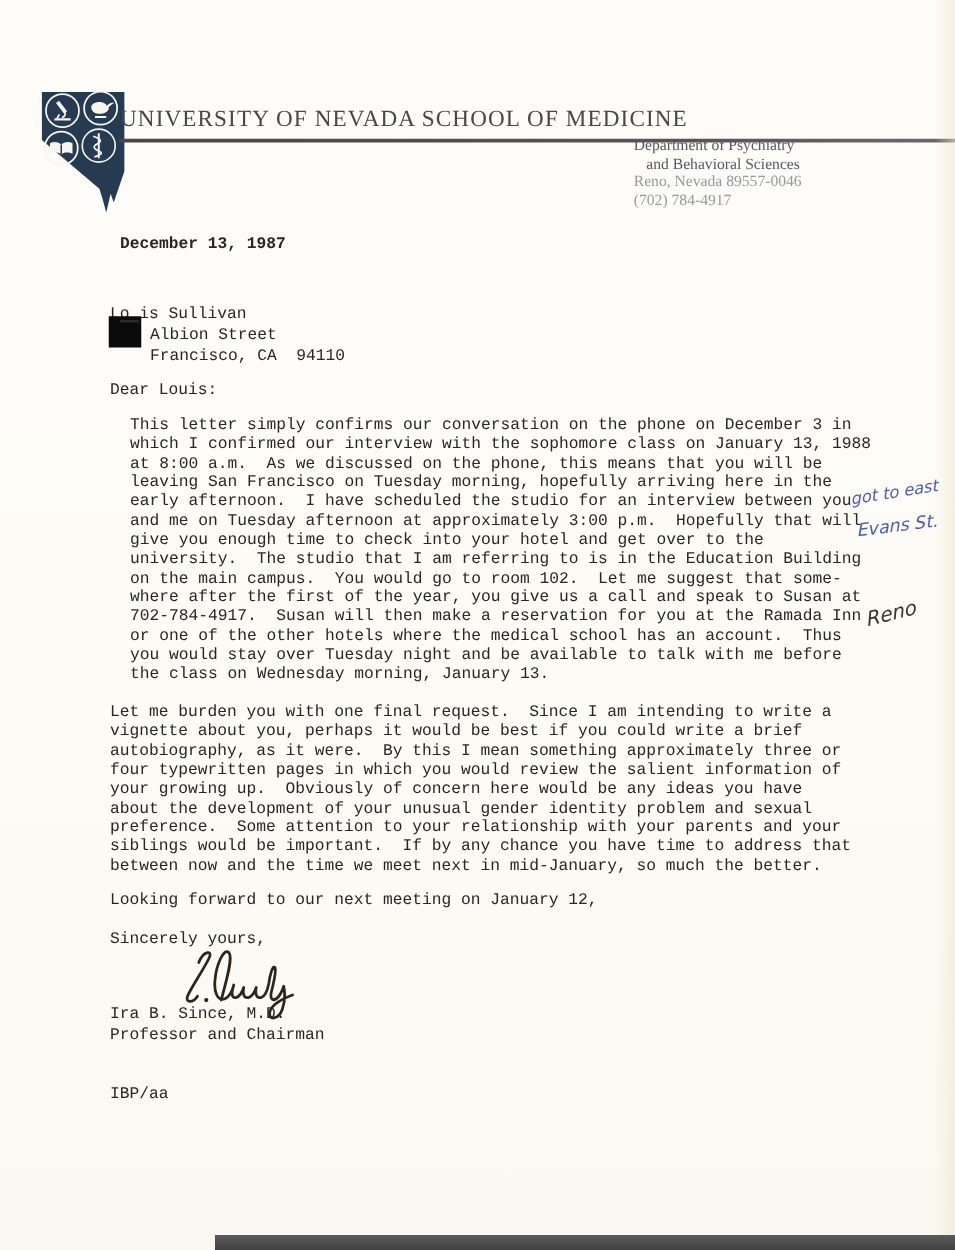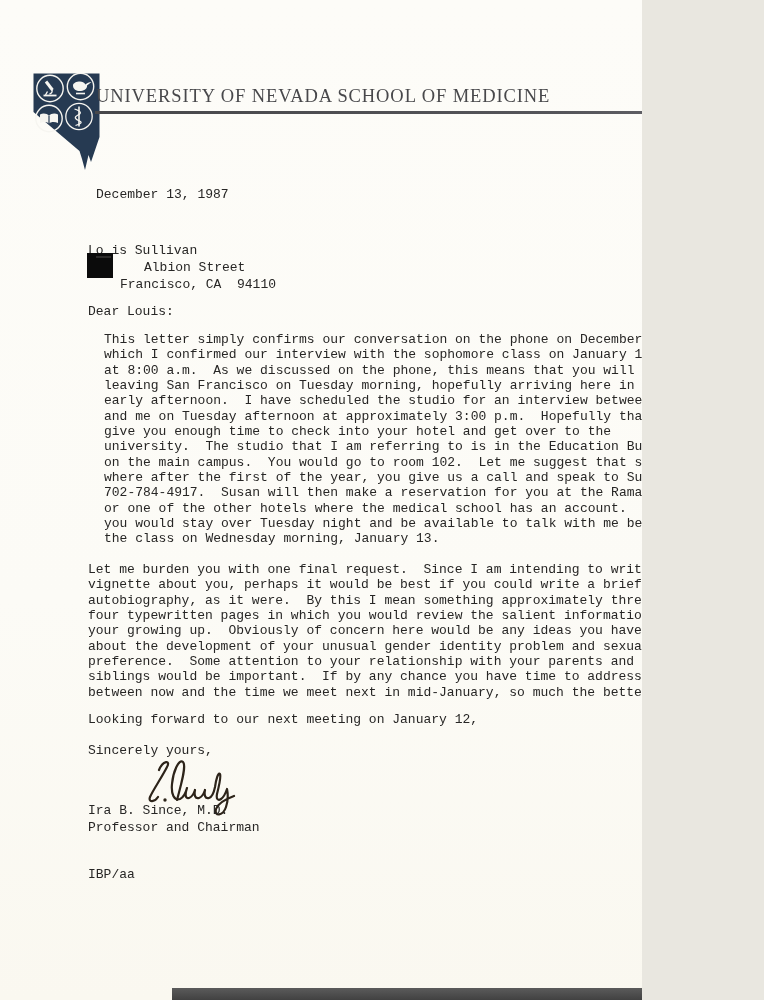--- a/index.html
+++ b/index.html
@@ -3,21 +3,21 @@
 <meta charset="utf-8">
 <style>
   * { margin: 0; padding: 0; box-sizing: border-box; }
   html, body { width: 764px; height: 1000px; }
   body {
     font-family: "Liberation Sans", sans-serif;
     background: #e9e7e0;
   }
   #page {
     position: relative;
-    width: 642px;
+    width: 764px;
     height: 1000px;
     overflow: hidden;
     background: #fcfbf6;
     background-image: linear-gradient(180deg, #fdfcf8 0%, #fcfbf6 60%, #faf8f0 100%);
   }
   .abs { position: absolute; }
 
   
   .univ-title {
     left: 96px; top: 86px;
@@ -108,25 +108,31 @@
     <g stroke="#f6f5f0" fill="none" stroke-width="1.3">
       <circle cx="46" cy="43.5" r="13.2"></circle>
       <path d="M46,33.5 L46,53.5" stroke-width="1.6"></path>
       <path d="M41.5,36 Q51,39 45,42 Q39,45 46.5,48 Q51,50 42.5,52.5"></path>
     </g>
   </svg>
 
   <div class="abs univ-title">UNIVERSITY OF NEVADA SCHOOL OF MEDICINE</div>
   <div class="abs head-rule"></div>
 
+  <div class="abs dept">
+    <div>Department of Psychiatry</div>
+    <div class="indent">and Behavioral Sciences</div>
+    <div class="light">Reno, Nevada 89557-0046</div>
+    <div class="light">(702) 784-4917</div>
+  </div>
 
-  <div class="abs mono" style="left:96px; top:187px;">December 13, 1987</div>
+  <div class="abs mono" style="left:96px; top:187px;font-weight:bold;">December 13, 1987</div>
 
   <div class="abs mono" style="left:88px; top:243px;text-align:right;">Lo is Sullivan</div>
-  <div class="abs mono" style="left:120px; top:260px;margin-left:24px;">Albion Street</div>
+  <div class="abs mono" style="left:120px; top:260px;">Albion Street</div>
   <div class="abs mono" style="left:120px; top:277px;">Francisco, CA  94110</div>
   <div class="abs redaction"></div>
   <div class="abs underline-artifact"></div>
 
   <div class="abs mono" style="left:88px; top:304px;">Dear Louis:</div>
 
   <div class="abs mono" style="left:104px; top:332px; width:632px;">This letter simply confirms our conversation on the phone on December 3 in
 which I confirmed our interview with the sophomore class on January 13, 1988
 at 8:00 a.m.  As we discussed on the phone, this means that you will be
 leaving San Francisco on Tuesday morning, hopefully arriving here in the

